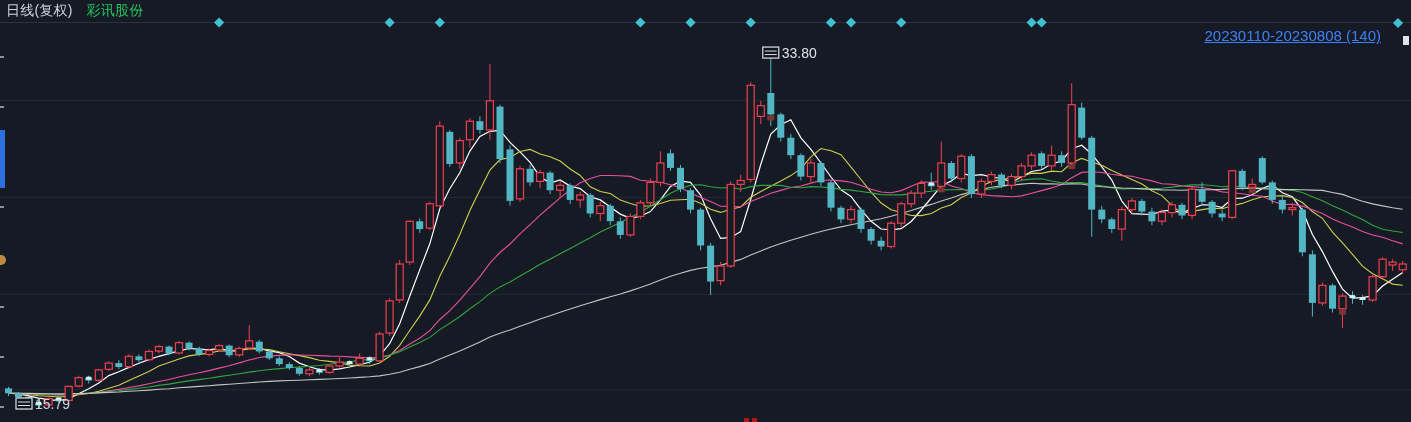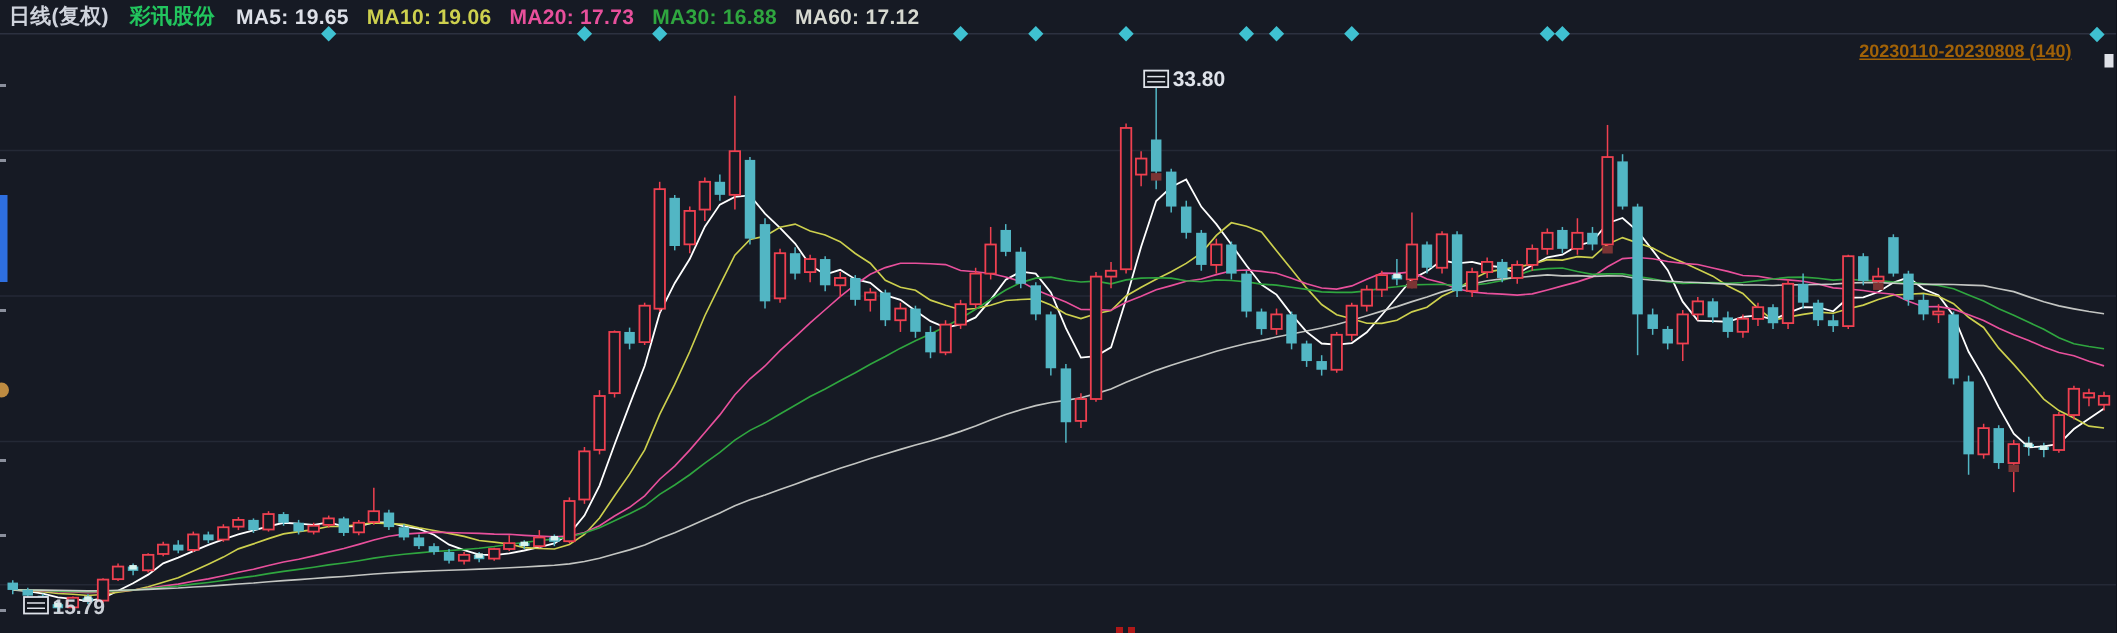--- a/index.html
+++ b/index.html
@@ -1,58 +1,50 @@
 <!DOCTYPE html>
 <html><head>
 <meta charset="utf-8">
 <style>
   html,body{margin:0;padding:0;background:#0b0d14;}
   .screen{
     position:relative;width:1411px;height:422px;overflow:hidden;
     background:#161a24;
     font-family:"Liberation Sans","DejaVu Sans",sans-serif;
-    font-weight:bold;
   }
   .header{
     position:absolute;left:6px;top:0;height:22px;display:flex;align-items:center;
     gap:14px;font-size:14px;white-space:nowrap;z-index:5;
   }
   .header .seg{letter-spacing:0.2px;}
   .period{color:#cfd3dc;}
   .stock{color:#22c55e;}
   .ma-wrap{display:flex;gap:12px;}
   .ma5{color:#dde0e8;}
   .ma10{color:#cdd04e;}
   .ma20{color:#e8509c;}
   .ma30{color:#2fa63f;}
   .ma60{color:#d6d8d0;}
   .header-divider{position:absolute;left:0;top:22px;width:1411px;height:1px;background:#2c3140;z-index:2;}
   .daterange{
     position:absolute;top:27px;right:30px;z-index:6;
-    color:#a16207;font-size:12px;text-decoration:underline;cursor:pointer;
+    color:#3b82f6;font-size:15px;text-decoration:underline;cursor:pointer;
   }
   .frag-white{position:absolute;right:2px;top:36px;width:6px;height:9px;background:#dfe2e8;z-index:6;}
   .frag-red{position:absolute;left:744px;top:418px;width:14px;height:4px;z-index:6;
     background:linear-gradient(90deg,#b01818 0 5px,transparent 5px 8px,#b01818 8px 13px,transparent 13px);}
   #chart{position:absolute;left:0;top:0;z-index:3;}
 </style>
 </head>
 <body>
 
 <div class="screen">
   <div class="header">
     <span class="seg period">日线(复权)</span>
     <span class="seg stock">彩讯股份</span>
-    <span class="ma-wrap">
-      <span class="seg ma5">MA5: 19.65</span>
-      <span class="seg ma10">MA10: 19.06</span>
-      <span class="seg ma20">MA20: 17.73</span>
-      <span class="seg ma30">MA30: 16.88</span>
-      <span class="seg ma60">MA60: 17.12</span>
-    </span>
   </div>
   <div class="header-divider"></div>
 
   <div class="daterange">20230110-20230808 (140)</div>
   <div class="frag-white"></div>
   <div class="frag-red"></div>
 
   <svg id="chart" width="1411" height="422" viewBox="0 0 1411 422">
       <g>
         <line x1="0" x2="1411" y1="100.4" y2="100.4" stroke="#242936" stroke-width="1"></line>

